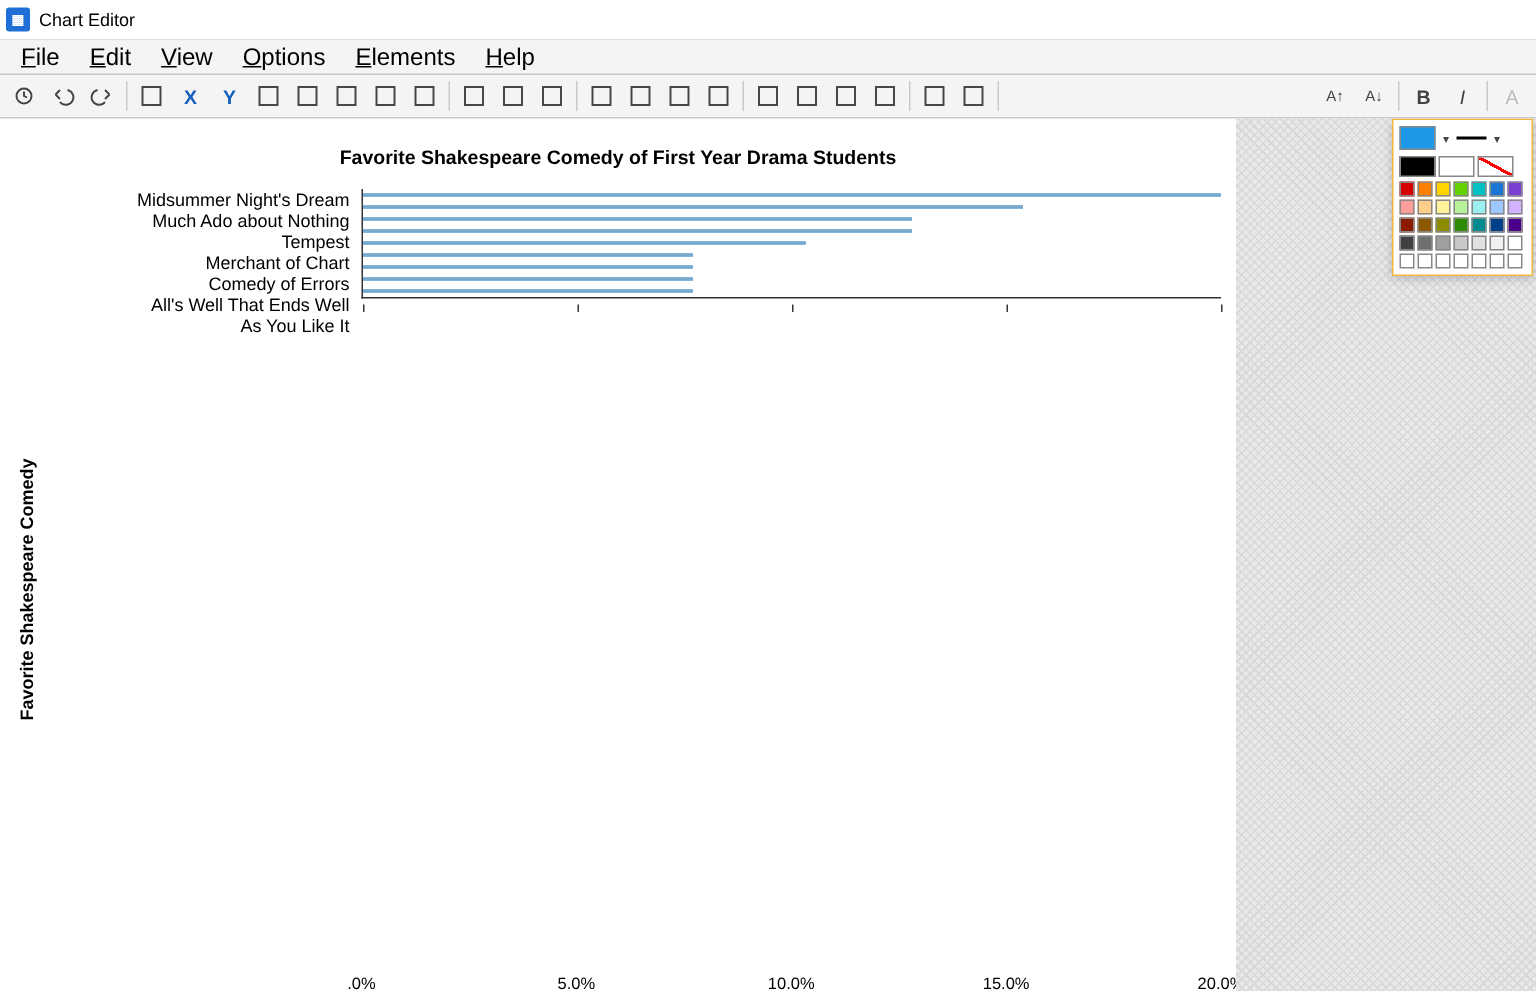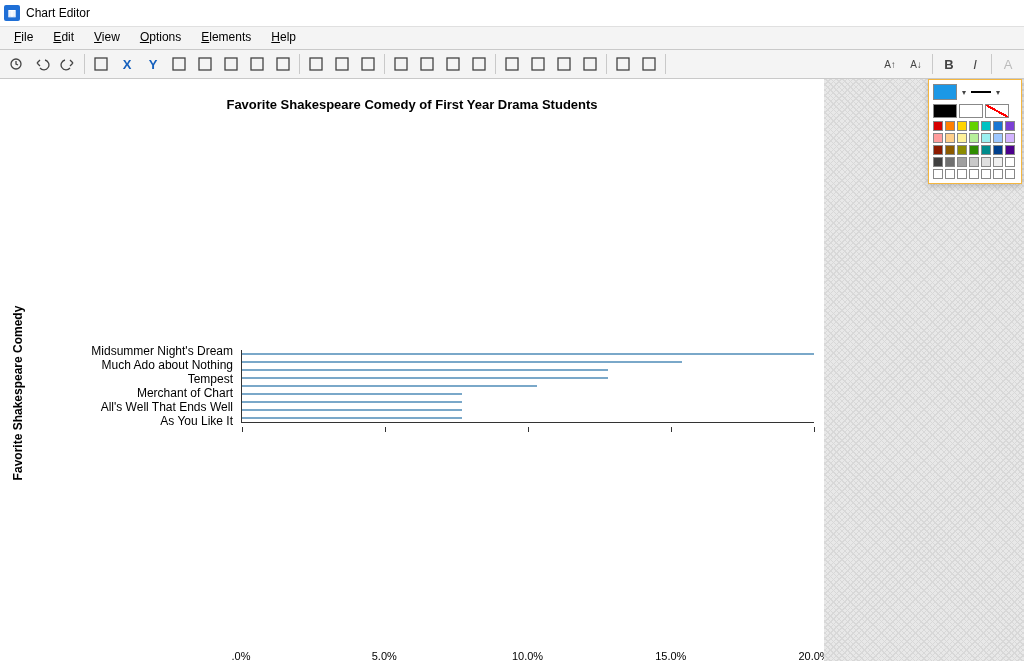--- a/index.html
+++ b/index.html
@@ -4,21 +4,21 @@
 <style>
   html,body{margin:0;padding:0;font-family:"Segoe UI",Tahoma,Arial,sans-serif;font-size:12px;background:#fff;color:#000;user-select:none}
   .window{width:1024px;height:661px;display:flex;flex-direction:column;background:#fff;overflow:hidden}
   
   .titlebar{height:22px;background:#fff;display:flex;align-items:center;padding:2px 4px;gap:6px;border-bottom:1px solid #e0e0e0}
   .app-icon{width:16px;height:16px;background:#1f6fd6;display:flex;align-items:center;justify-content:center;border-radius:2px}
   .app-icon span{color:#fff;font-size:9px;font-weight:bold}
   .titlebar-title{font-size:12px}
   
   .menubar{height:22px;background:#f4f4f4;border-bottom:1px solid #c9c9c9;display:flex;align-items:stretch;padding:0 4px}
-  .menu-item{padding:3px 10px;cursor:default;font-size:12px}
+  .menu-item{padding:3px 10px;cursor:default;font-size:16px}
   .menu-item .ul{text-decoration:underline}
   
   .toolbar-row{height:28px;background:#f4f4f4;border-bottom:1px solid #c9c9c9;display:flex;align-items:center;padding:0 4px;gap:2px}
   .tb-btn{width:22px;height:22px;display:flex;align-items:center;justify-content:center;border:1px solid transparent;cursor:default;color:#444}
   .tb-sep{width:1px;height:20px;background:#c9c9c9;margin:0 2px}
   .tb-btn svg{width:16px;height:16px}
   .tb-spacer{flex:1}
   .tb-btn.disabled{color:#bbb}
   
   .main{flex:1;display:flex;position:relative;overflow:hidden}
@@ -26,21 +26,21 @@
   .sidebar{width:200px;position:relative;
     background-color:#e8e8e8;
     background-image:
       repeating-linear-gradient(45deg,#d8d8d8 0 1px,transparent 1px 4px),
       repeating-linear-gradient(-45deg,#d8d8d8 0 1px,transparent 1px 4px);
   }
   
   .chart-title{text-align:center;font-weight:bold;font-size:13px;margin-bottom:14px}
   .chart-area{position:relative;margin-left:26px;height:520px}
   .ylabel{position:absolute;left:-18px;top:50%;transform:translateX(-50%) rotate(-90deg);transform-origin:center;font-weight:bold;font-size:12px;white-space:nowrap}
-  .plot-row{display:flex;align-items:center;height:100%}
+  .plot-row{display:flex;align-items:flex-start;height:100%}
   .ycat-col{width:205px;display:flex;flex-direction:column}
   .plot-col{flex:1;position:relative;border-left:1px solid #333;border-bottom:1px solid #333;display:flex;flex-direction:column}
   .bar-slot{flex:1;display:flex;align-items:center;padding:3px 0}
   .ycat{flex:1;display:flex;align-items:center;justify-content:flex-end;padding-right:8px;font-size:12px}
   .bar{height:100%;background:#1c98e6;border:1px solid #7aa8c9;box-sizing:border-box}
   .xgrid{position:absolute;top:0;bottom:-5px;width:1px;background:transparent}
   .xgrid::after{content:"";position:absolute;bottom:-5px;left:0;width:1px;height:5px;background:#333}
   .xtick-labels{position:relative;margin-left:231px;height:18px}
   .xtick{position:absolute;transform:translateX(-50%);font-size:11px;top:4px}
   
@@ -212,20 +212,21 @@
     <div class="canvas">
       <div class="chart-title">Favorite Shakespeare Comedy of First Year Drama Students</div>
       <div class="chart-area">
         <div class="ylabel">Favorite Shakespeare Comedy</div>
         <div class="plot-row">
           <div class="ycat-col" id="ycats">
               <div class="ycat">Midsummer Night's Dream</div>
               <div class="ycat">Much Ado about Nothing</div>
               <div class="ycat">Tempest</div>
               <div class="ycat">Merchant of Chart</div>
+              <div class="ycat">Comedy of Errors</div>
               <div class="ycat">All's Well That Ends Well</div>
               <div class="ycat">As You Like It</div>
             </div>
           <div class="plot-col" id="plot">
               <div class="bar-slot">
                 <div class="bar" style="width: 100%; background: rgb(28, 152, 230);"></div>
               </div>
               <div class="bar-slot">
                 <div class="bar" style="width: 77%; background: rgb(28, 152, 230);"></div>
               </div>

